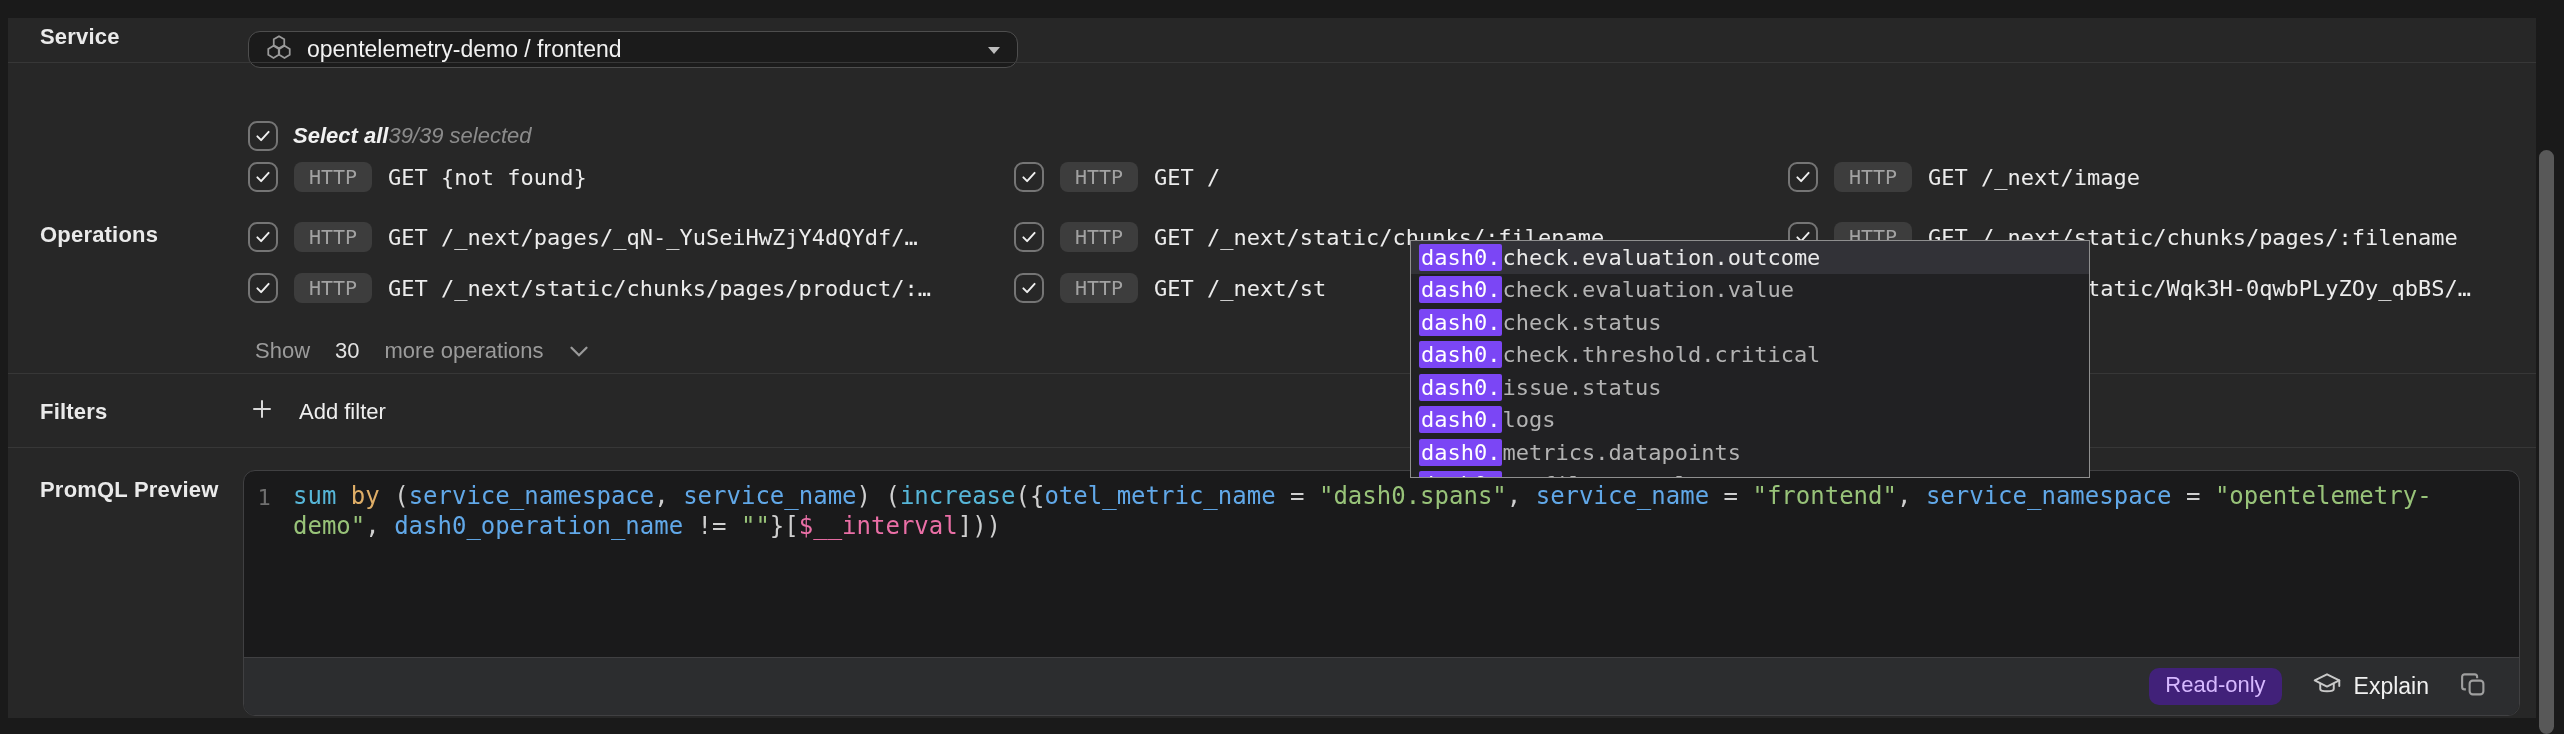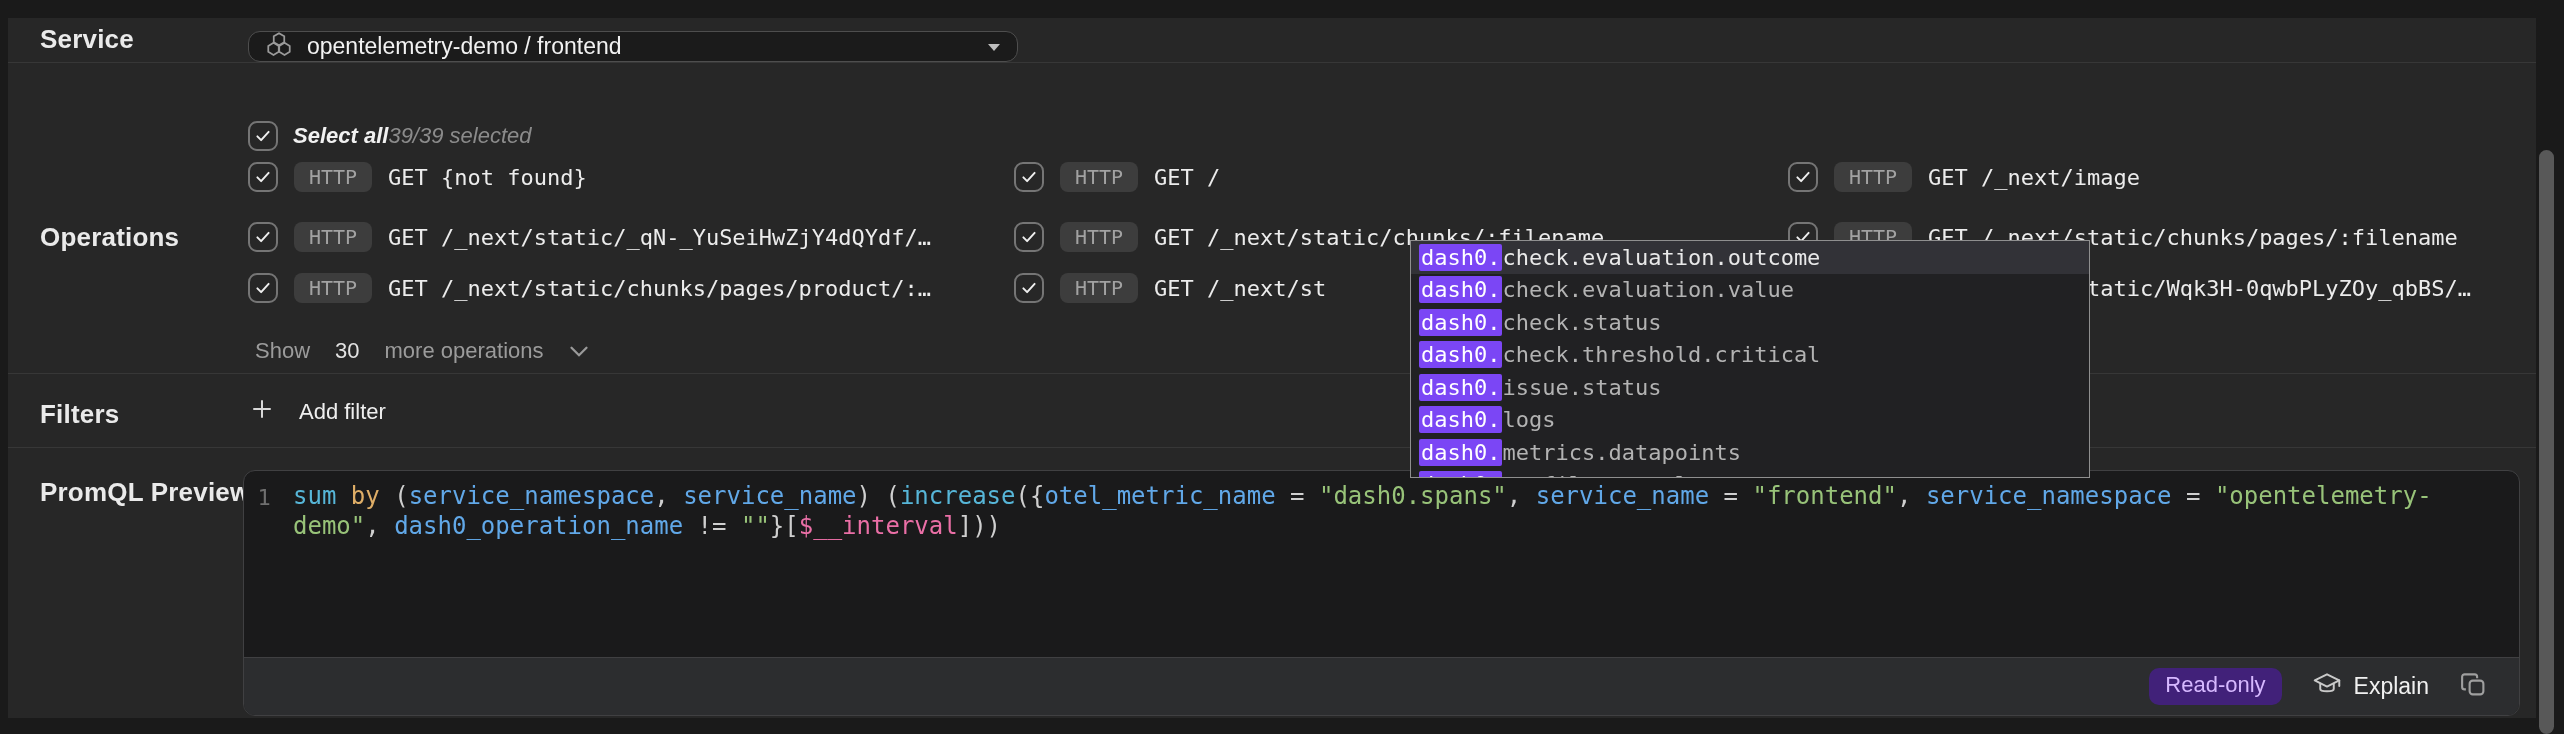--- a/index.html
+++ b/index.html
@@ -5,26 +5,26 @@
   html,body{margin:0;padding:0;background:#111;}
   .screen{
     position:relative;width:2564px;height:734px;background:#1a1a1a;
     font-family:"Liberation Sans",sans-serif;overflow:hidden;
     -webkit-font-smoothing:antialiased;
   }
   .panel{position:absolute;left:8px;top:18px;width:2528px;height:700px;background:#272727;}
   .divider{position:absolute;left:8px;width:2528px;height:1px;background:#373737;}
   .d1{top:62px}.d2{top:373px}.d3{top:447px}
 
-  .side-label{position:absolute;left:40px;color:#eaeaea;font-size:26px;font-weight:600;letter-spacing:.2px;}
+  .side-label{position:absolute;left:40px;color:#eaeaea;font-size:22px;font-weight:600;letter-spacing:.2px;}
   .lab-service{top:24px}.lab-operations{top:222px}.lab-filters{top:399px}.lab-promql{top:477px}
 
   
   .service-select{
-    position:absolute;left:248px;top:31px;width:770px;height:31px;box-sizing:border-box;
+    position:absolute;left:248px;top:31px;width:770px;height:37px;box-sizing:border-box;
     border:1px solid #4e4e4e;border-radius:12px;background:#1b1b1b;
     display:flex;align-items:center;gap:14px;padding:0 16px;cursor:pointer;
   }
   .service-select .value{color:#f2f2f2;font-size:23px;}
   .service-select .caret{margin-left:auto;}
 
   
   .checkbox{width:30px;height:30px;box-sizing:border-box;border:2px solid #757575;border-radius:9px;
     display:flex;align-items:center;justify-content:center;flex:none;background:transparent;cursor:pointer;}
   .checkbox svg{width:18px;height:18px;}
@@ -127,21 +127,21 @@
         <span class="http-badge">HTTP</span>
         <span class="op-label">GET {not found}</span>
       </div>
       <div class="op-row" style="left: 248px; top: 222px;">
         <span class="checkbox">
           <svg viewBox="0 0 24 24" fill="none" stroke="#efefef" stroke-width="2.6" stroke-linecap="round" stroke-linejoin="round">
             <path d="M4.5 12.5l5 5 10-11"></path>
           </svg>
         </span>
         <span class="http-badge">HTTP</span>
-        <span class="op-label">GET /_next/static/_qN-_YuSeiHwZjY4dQYdf/…</span>
+        <span class="op-label">GET /_next/pages/_qN-_YuSeiHwZjY4dQYdf/…</span>
       </div>
       <div class="op-row" style="left: 248px; top: 273px;">
         <span class="checkbox">
           <svg viewBox="0 0 24 24" fill="none" stroke="#efefef" stroke-width="2.6" stroke-linecap="round" stroke-linejoin="round">
             <path d="M4.5 12.5l5 5 10-11"></path>
           </svg>
         </span>
         <span class="http-badge">HTTP</span>
         <span class="op-label">GET /_next/static/chunks/pages/product/:…</span>
       </div>

